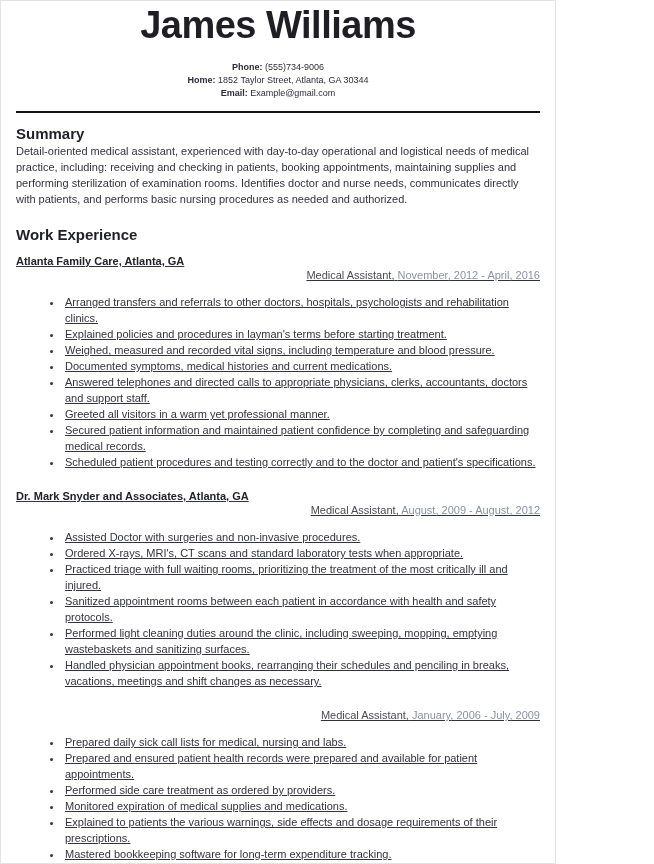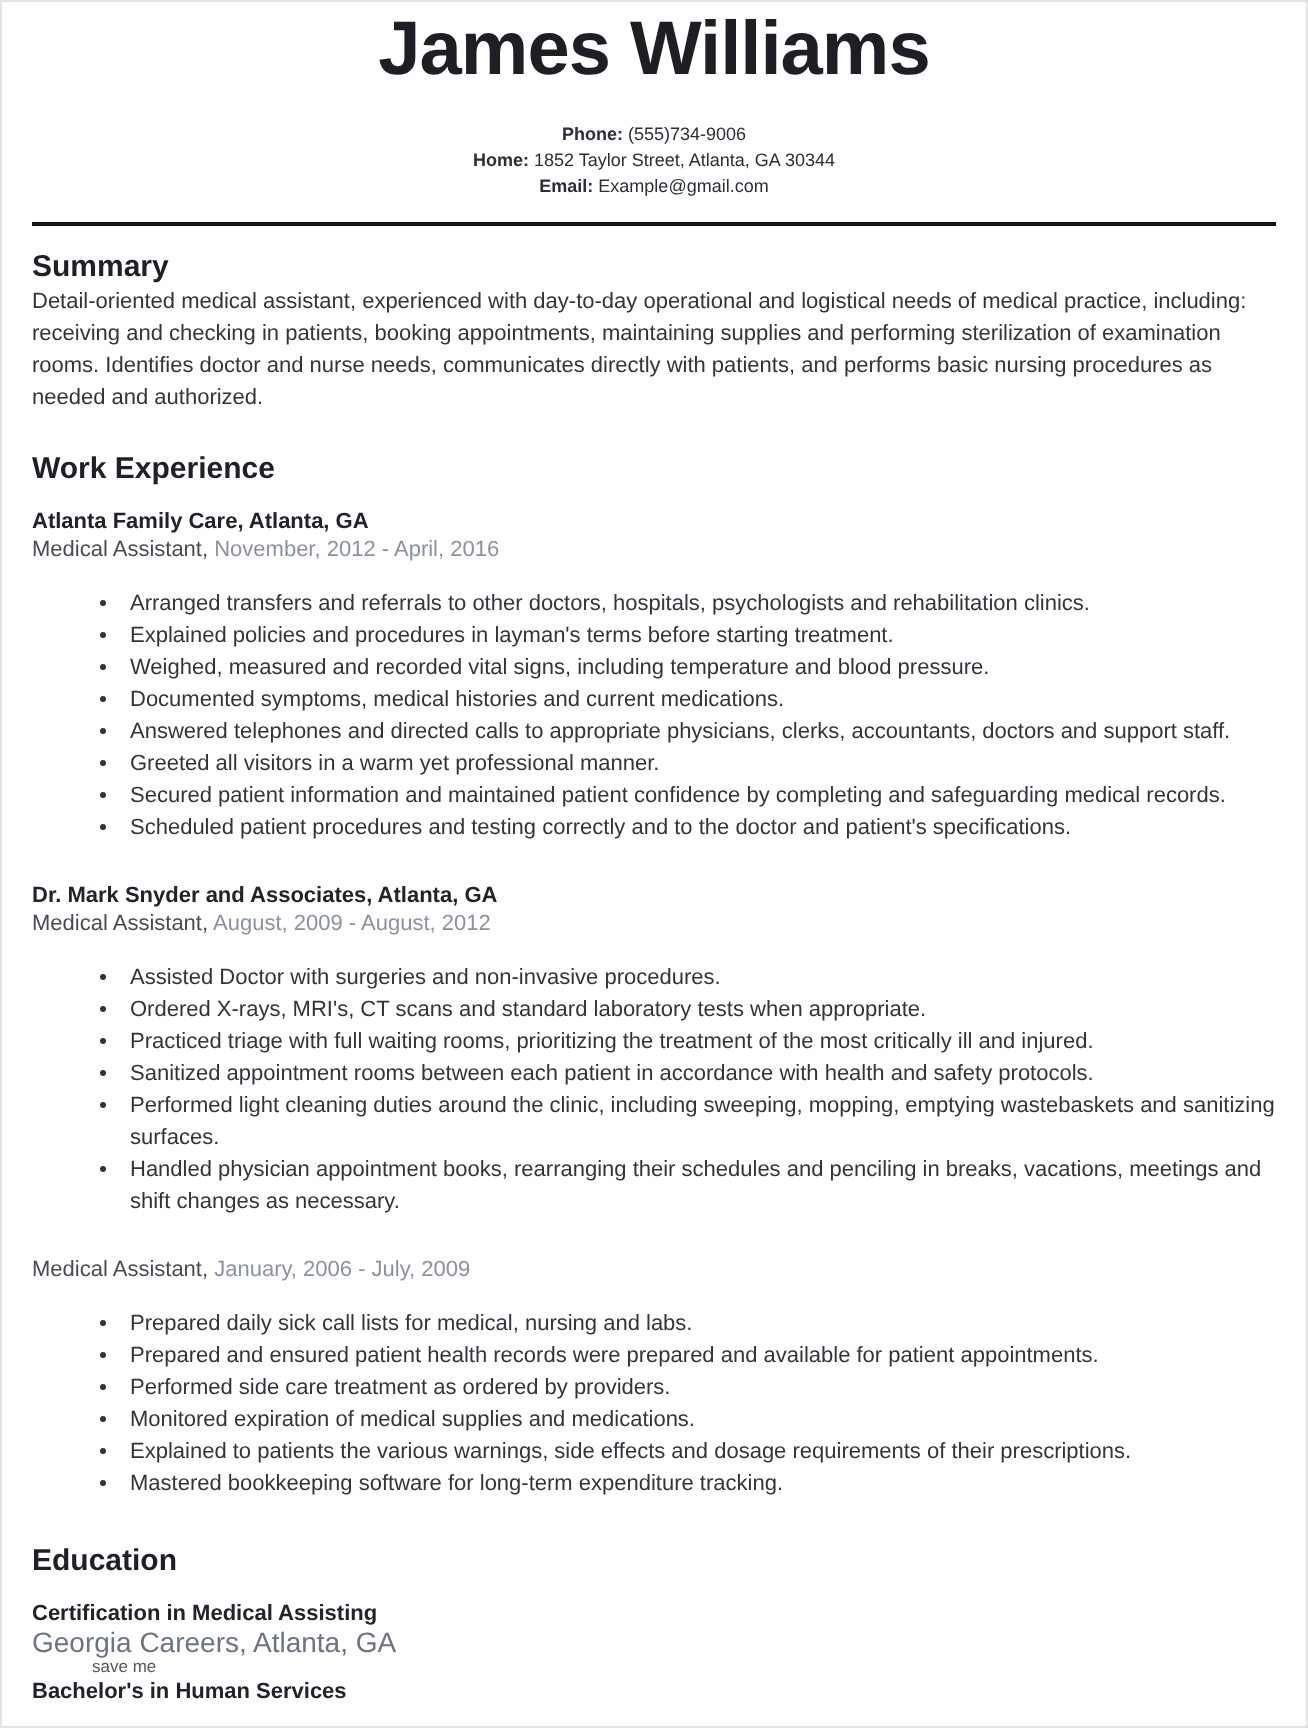--- a/index.html
+++ b/index.html
@@ -3,21 +3,21 @@
 <meta charset="utf-8">
 <style>
   * { margin: 0; padding: 0; box-sizing: border-box; }
   html, body { width: 654px; }
   body {
     font-family: "Liberation Sans", sans-serif;
     background: #ffffff;
     color: #33333c;
   }
   .page {
-    width: 654px;
+    width: 556px;
     height: 864px;
     overflow: hidden;
     background: #ffffff;
     border: 1px solid #e3e3e3;
     padding: 0 15px 0 15px;
   }
   .resume-name {
     margin-top: 2px;
     text-align: center;
     font-size: 38px;
@@ -47,32 +47,33 @@
     color: #1f1f28;
   }
   .section-heading.work { margin-top: 19px; }
   .section-heading.edu { margin-top: 22px; }
   .summary-text {
     margin-top: 0;
     font-size: 11px;
     line-height: 16px;
     color: #33333c;
   }
-  .job { margin-top: 10px; }
+  .job { margin-top: 10px; text-decoration: underline; }
   .job + .job { margin-top: 19px; }
   .company {
     font-size: 11px;
     line-height: 14px;
     font-weight: 700;
     color: #22222c;
   }
   .role-line {
     font-size: 11px;
     line-height: 14px;
     color: #4a4a55;
+    text-align: right;
   }
   .role-line .dates { color: #8b91a0; }
   .job ul {
     margin-top: 12px;
     padding-left: 47px;
     list-style-type: disc;
   }
   .job li {
     font-size: 11px;
     line-height: 16px;

